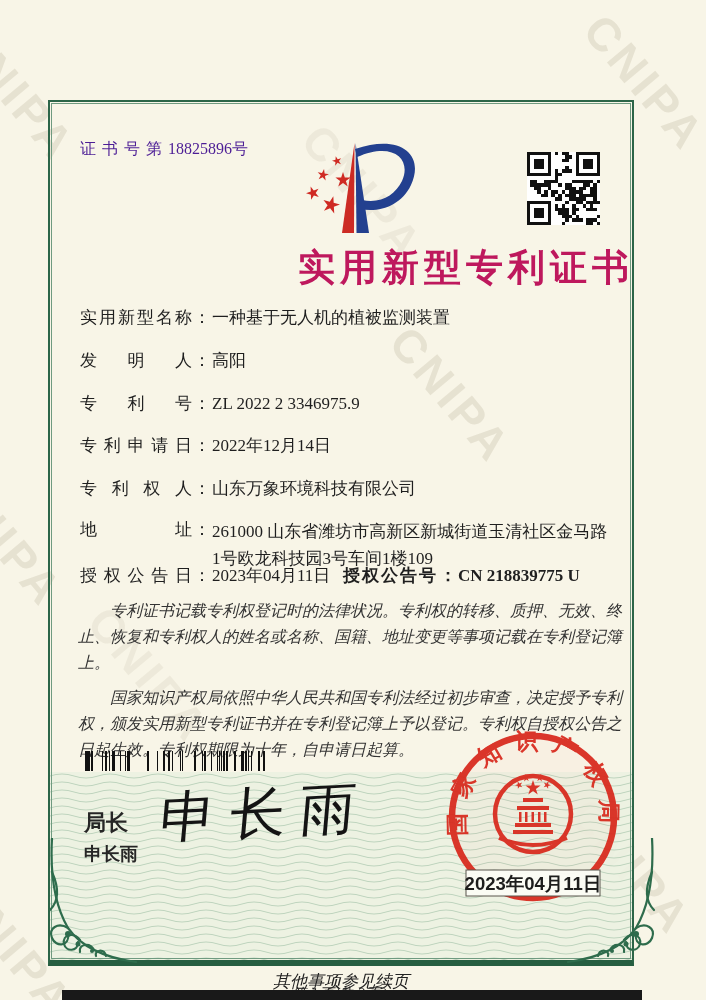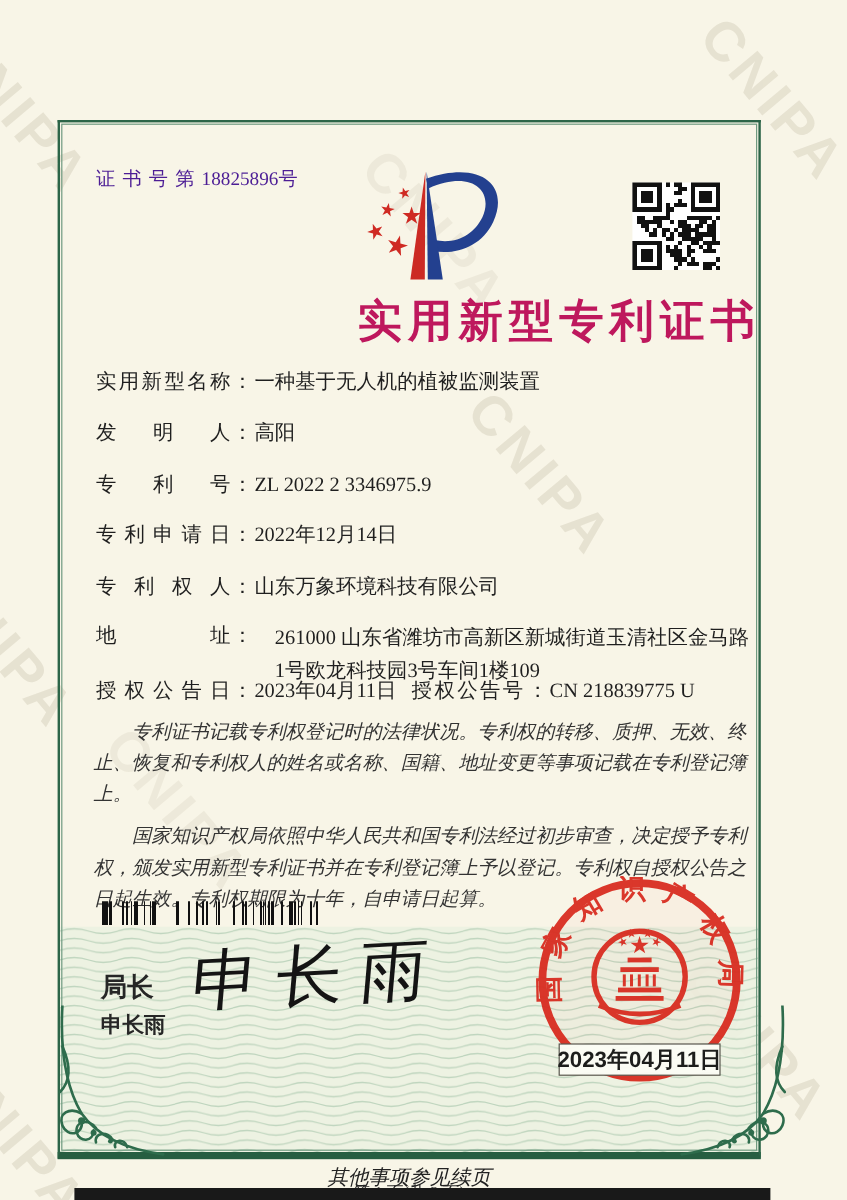--- a/index.html
+++ b/index.html
@@ -23,23 +23,23 @@
   .qr{position:absolute;left:527px;top:152px;z-index:4;}
   .title{position:absolute;left:48px;top:243px;width:586px;text-align:right;z-index:4;
          font-size:37px;font-weight:700;letter-spacing:5px;color:#be185d;}
   
   .row{position:absolute;left:80px;width:545px;display:flex;align-items:flex-start;z-index:4;
        font-size:17px;line-height:24px;color:#1f1f1f;}
   .flabel{display:inline-block;width:112px;text-align:justify;text-align-last:justify;flex:0 0 112px;}
   .fcolon{display:inline-block;width:20px;text-align:center;flex:0 0 20px;}
   .fvalue{display:inline-block;}
   .r0{top:306px;} .r1{top:349px;} .r2{top:392px;} .r3{top:434px;} .r4{top:477px;}
-  .r5{top:518px;} .r5 .fvalue{width:402px;line-height:27px;margin-left:17px;}
+  .r5{top:518px;} .r5 .fvalue{width:402px;line-height:27px;}
   .r6{top:564px;}
-  .pair2{position:absolute;left:263px;top:0;display:flex;}
+  .pair2{position:absolute;left:263px;top:0;display:flex;font-weight:bold;}
   .pair2 .flabel2{letter-spacing:2px;flex:0 0 auto;}
   
   .paras{position:absolute;left:78px;top:598px;width:548px;z-index:4;}
   .paras p{margin:0 0 9px;text-indent:2em;font-size:16px;line-height:26px;font-style:italic;color:#333;}
   .barcode{position:absolute;left:85px;top:751px;z-index:4;}
   
   .dir-title{position:absolute;left:84px;top:808px;z-index:4;font-family:"Liberation Sans","DejaVu Sans",sans-serif;
              font-weight:700;font-size:22px;color:#262626;}
   .dir-name{position:absolute;left:84px;top:842px;z-index:4;font-family:"Liberation Sans","DejaVu Sans",sans-serif;
             font-weight:700;font-size:18px;color:#262626;}

